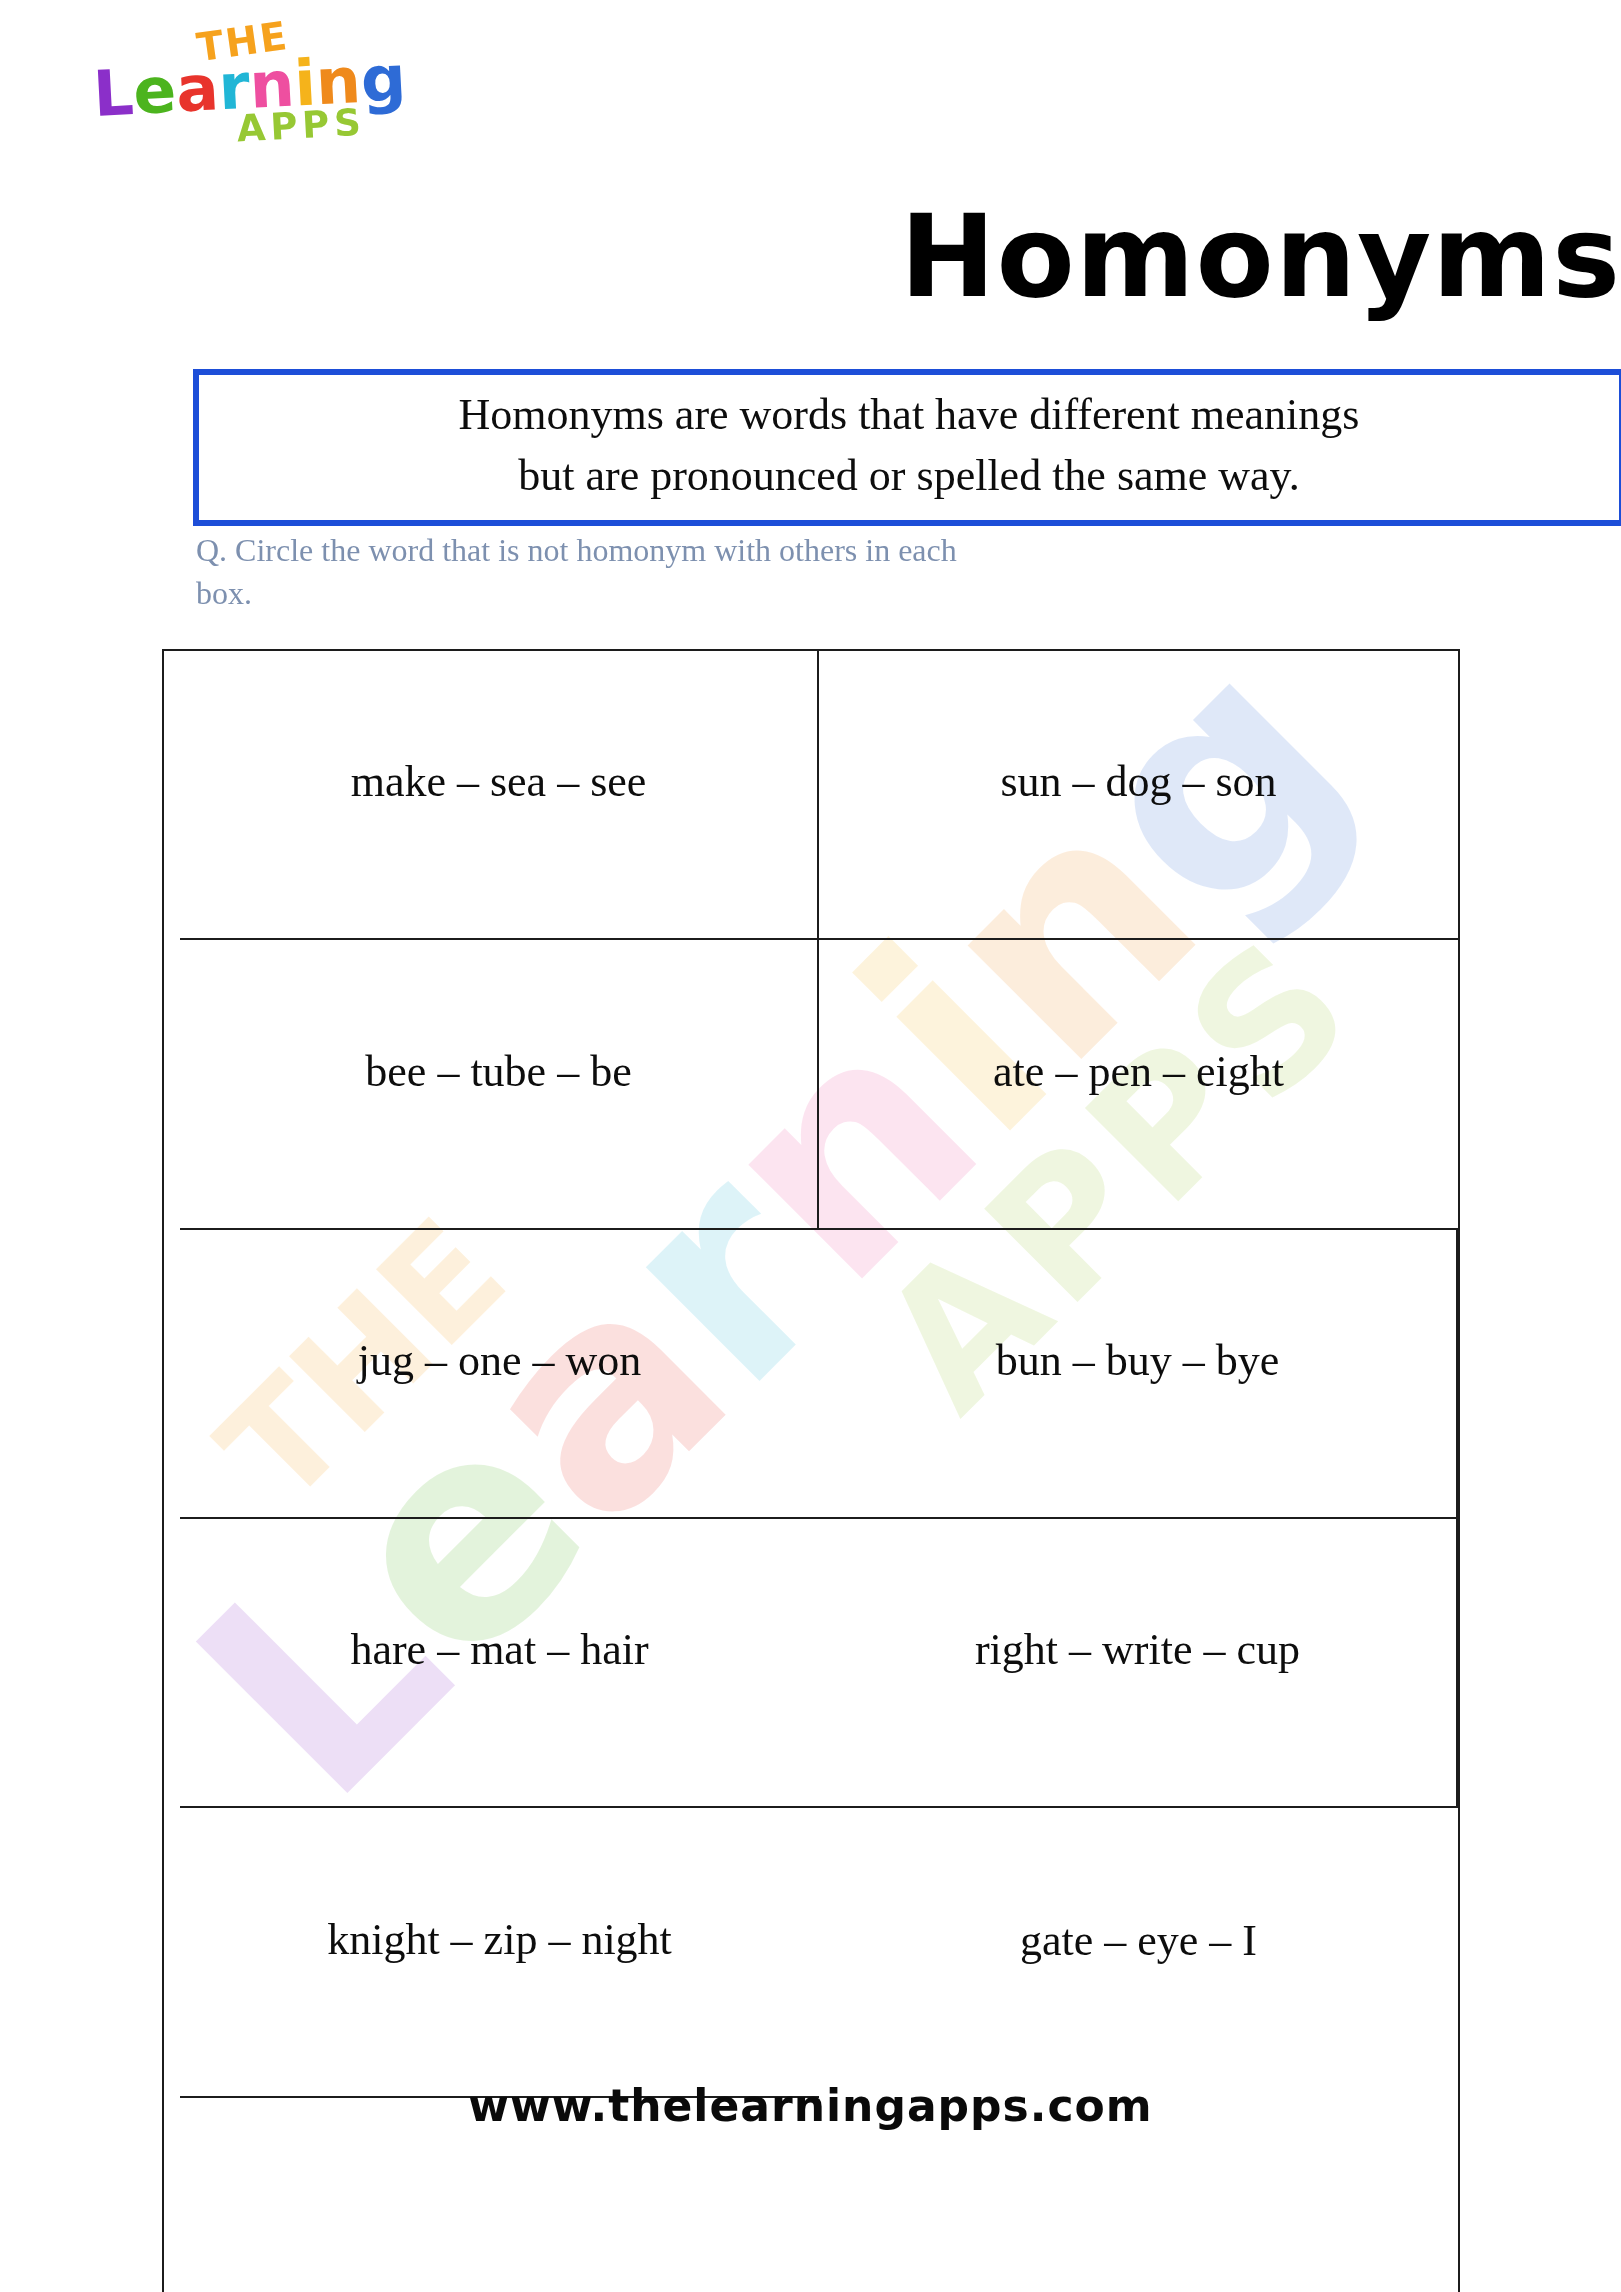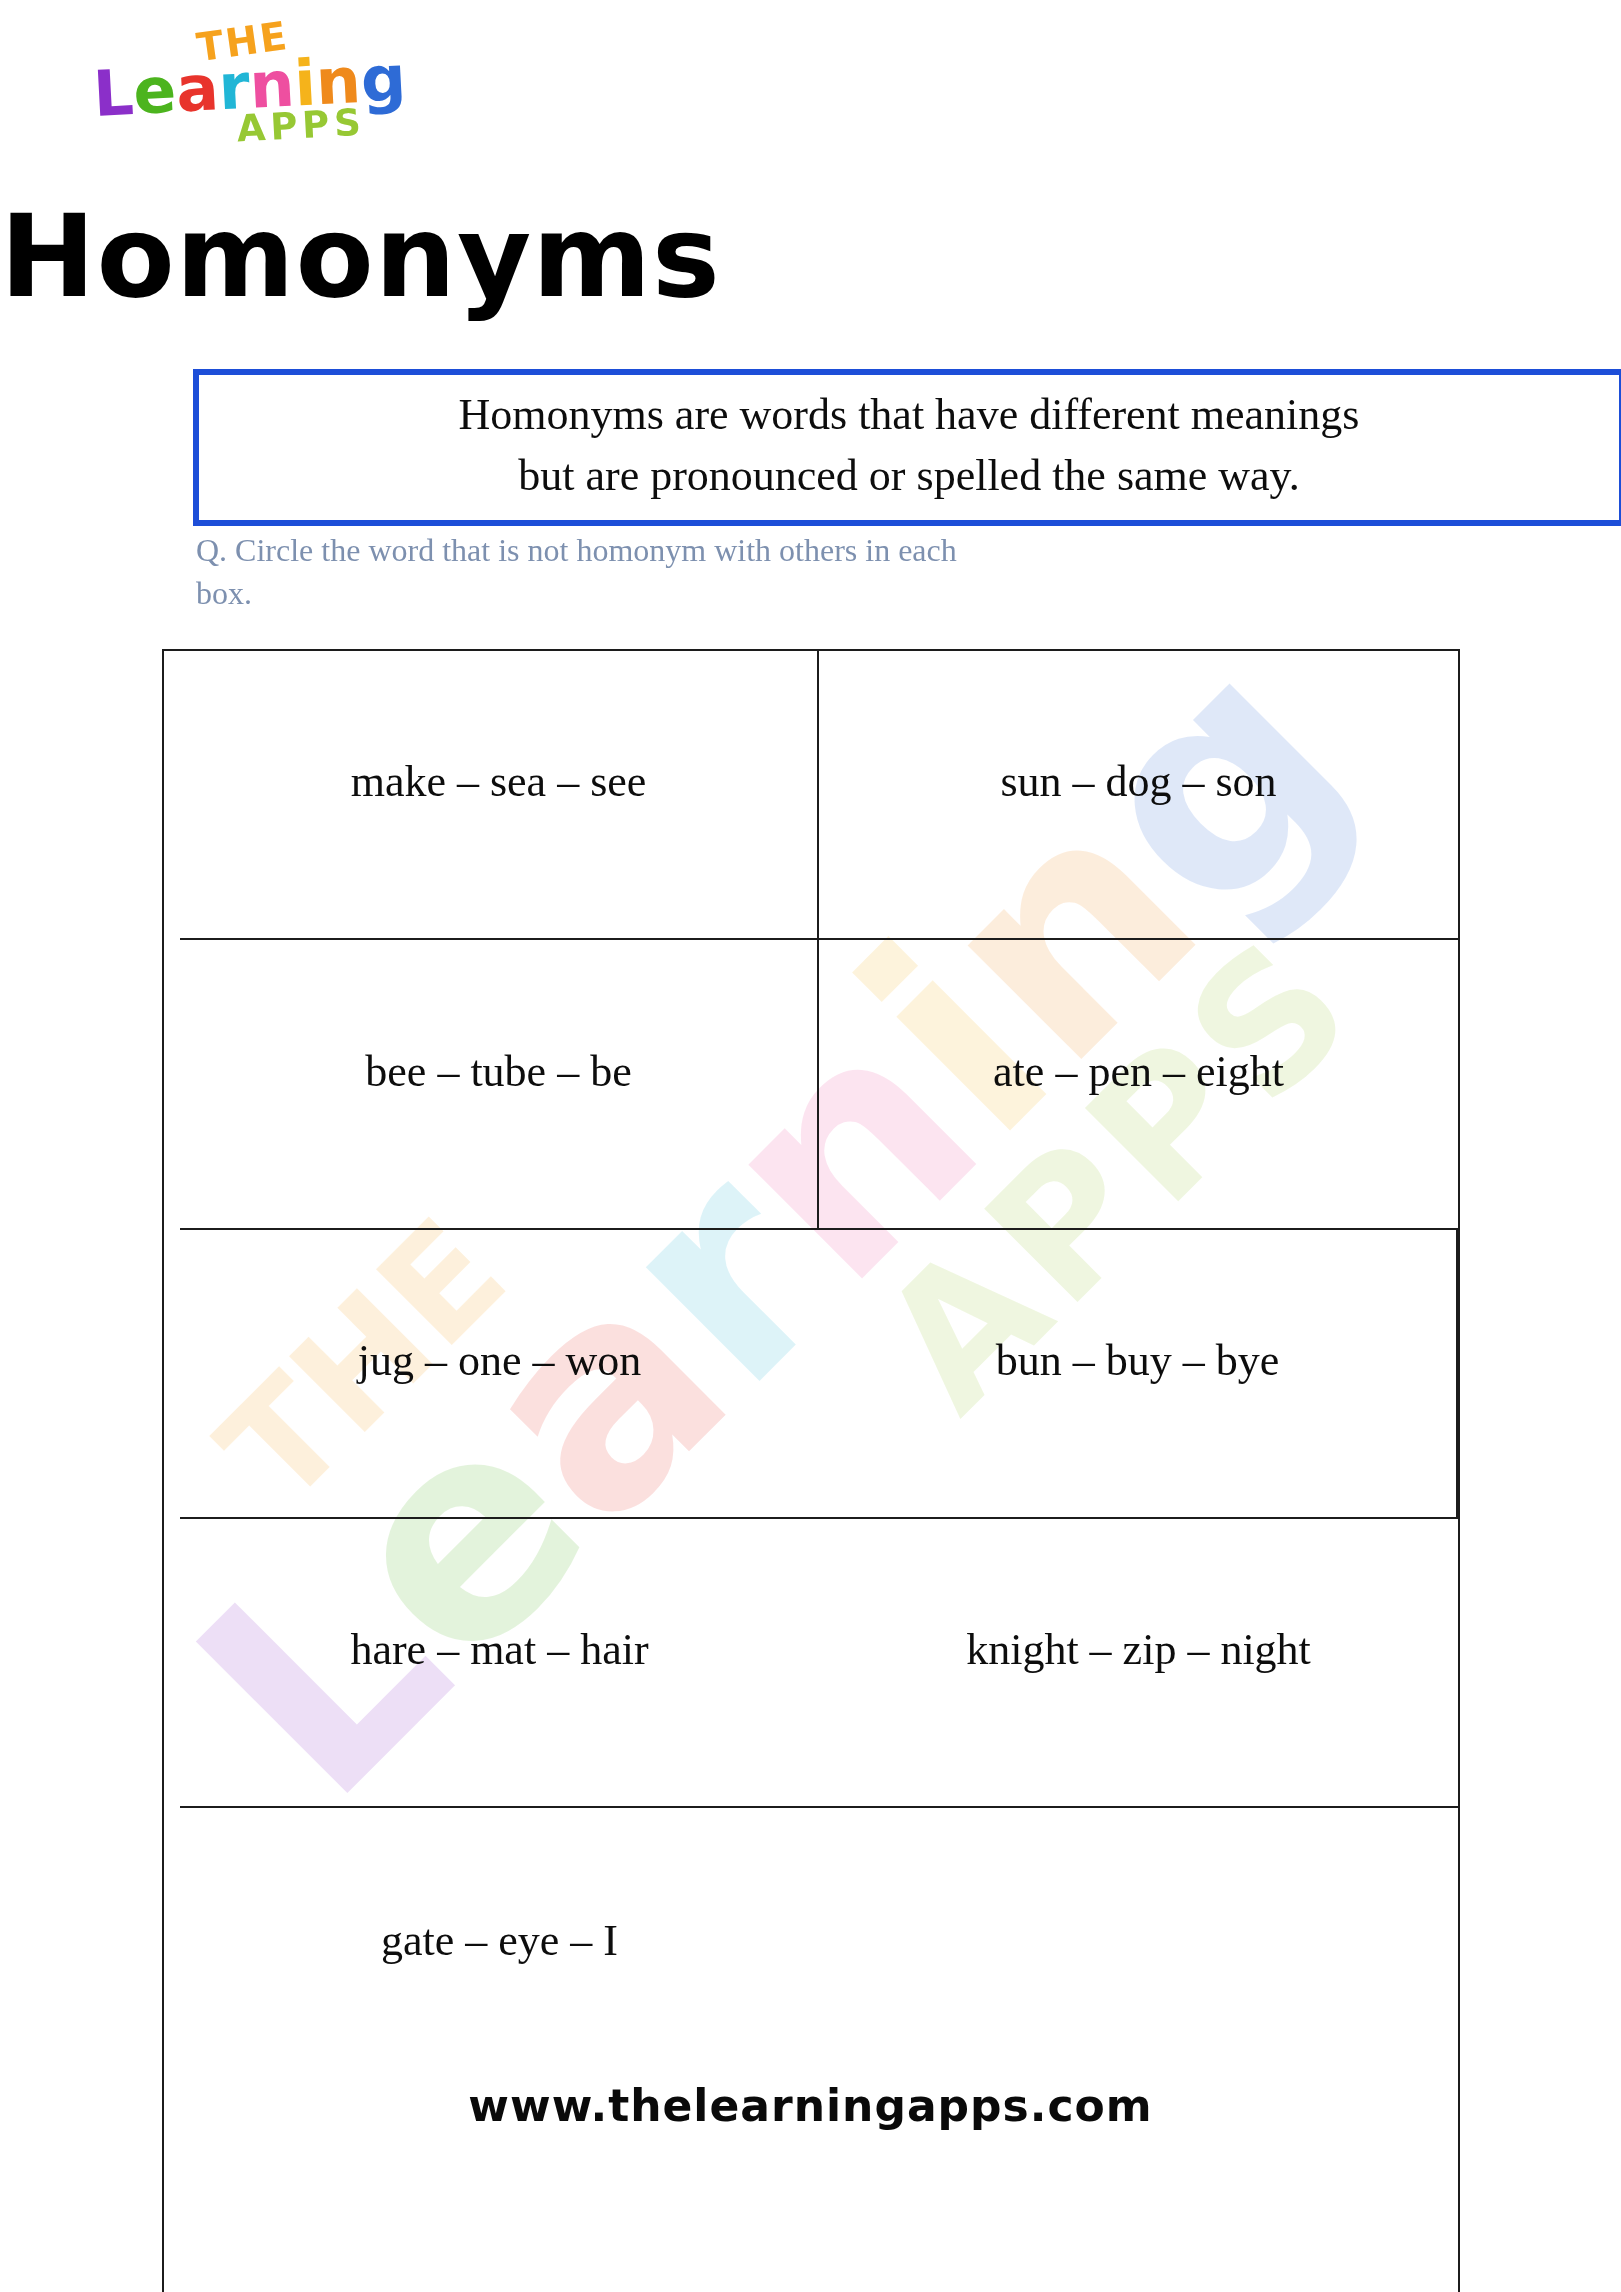--- a/index.html
+++ b/index.html
@@ -21,21 +21,21 @@
   .logo{
     position:absolute;left:93px;top:21.6px;width:304px;z-index:2;text-align:center;
     font-family:"DejaVu Sans", sans-serif;font-weight:bold;transform:rotate(-3deg);
     text-shadow:0 0 4.9px #ffffff;
   }
   .logo-the{font-size:39px;line-height:1;letter-spacing:2px;transform:rotate(-5deg);}
   .logo-learning{font-size:63px;line-height:1;margin-top:-5.9px;white-space:nowrap;}
   .logo-apps{font-size:37px;line-height:1;margin-top:-7.8px;letter-spacing:4.9px;padding-left:108px;}
   
   .title{
-    position:absolute;left:0;top:194px;width:100%;text-align:left;z-index:1;
+    position:absolute;left:0;top:194px;width:100%;text-align:right;z-index:1;
     font-family:"DejaVu Sans", sans-serif;font-weight:bold;font-size:114px;
     letter-spacing:1px;color:#000;line-height:1.1;
   }
   .def-box{
     position:absolute;left:193px;top:345px;width:1432px;z-index:1;
     border:6px solid #1d4ed8;box-sizing:border-box;
     text-align:center;font-size:44px;line-height:1.38;color:#0d0d0d;
     padding:9.8px 9.8px 13.7px 9.8px;background:transparent;margin-top:24px;
   }
   .question{
@@ -94,18 +94,19 @@
 </div>
 
 <div class="grid">
   <div class="cell col-0 row-0">make – sea – see</div>
   <div class="cell col-1 row-0">sun – dog – son</div>
   <div class="cell col-0 row-2">bee – tube – be</div>
   <div class="cell col-1 row-1">ate – pen – eight</div>
   <div class="cell col-1 row-2">jug – one – won</div>
   <div class="cell col-0 row-3">bun – buy – bye</div>
   <div class="cell col-1 row-3">hare – mat – hair</div>
+  <div class="cell col-0 row-4">right – write – cup</div>
   <div class="cell col-1 row-4">knight – zip – night</div>
   <div class="cell col-1 row-5">gate – eye – I</div>
 </div>
 
 <div class="footer">www.thelearningapps.com</div>
 
 
 </body></html>

